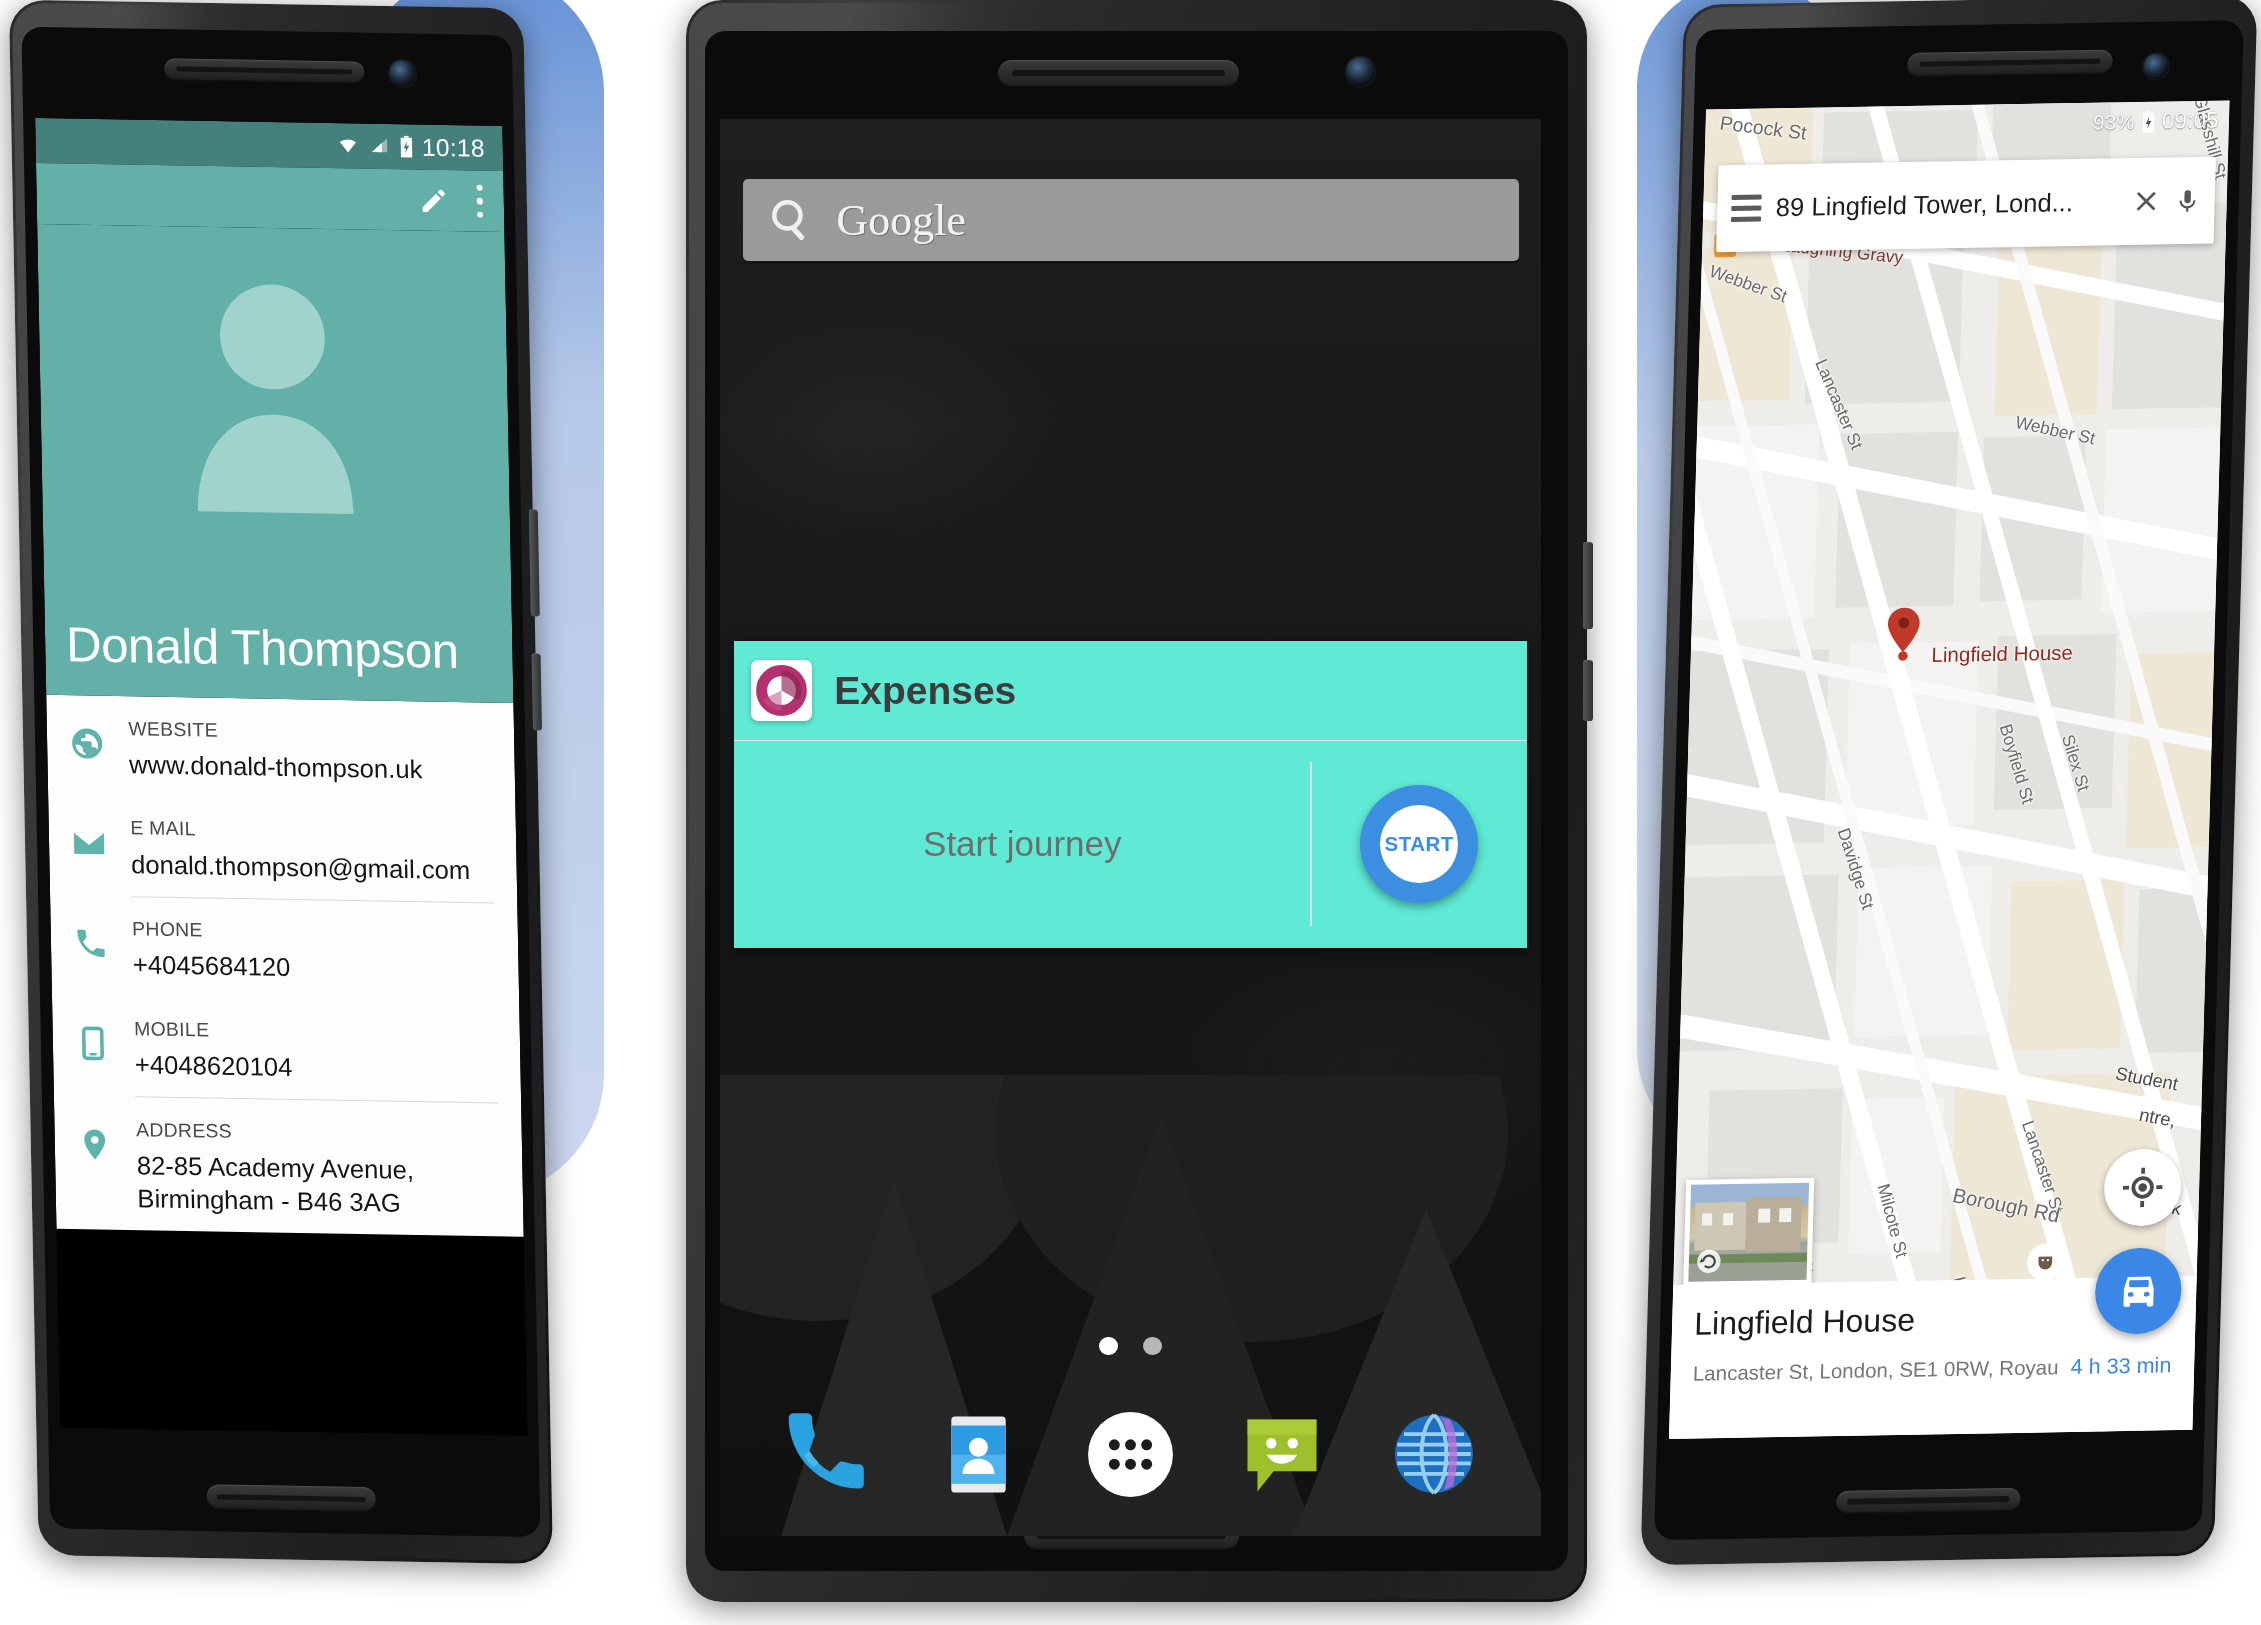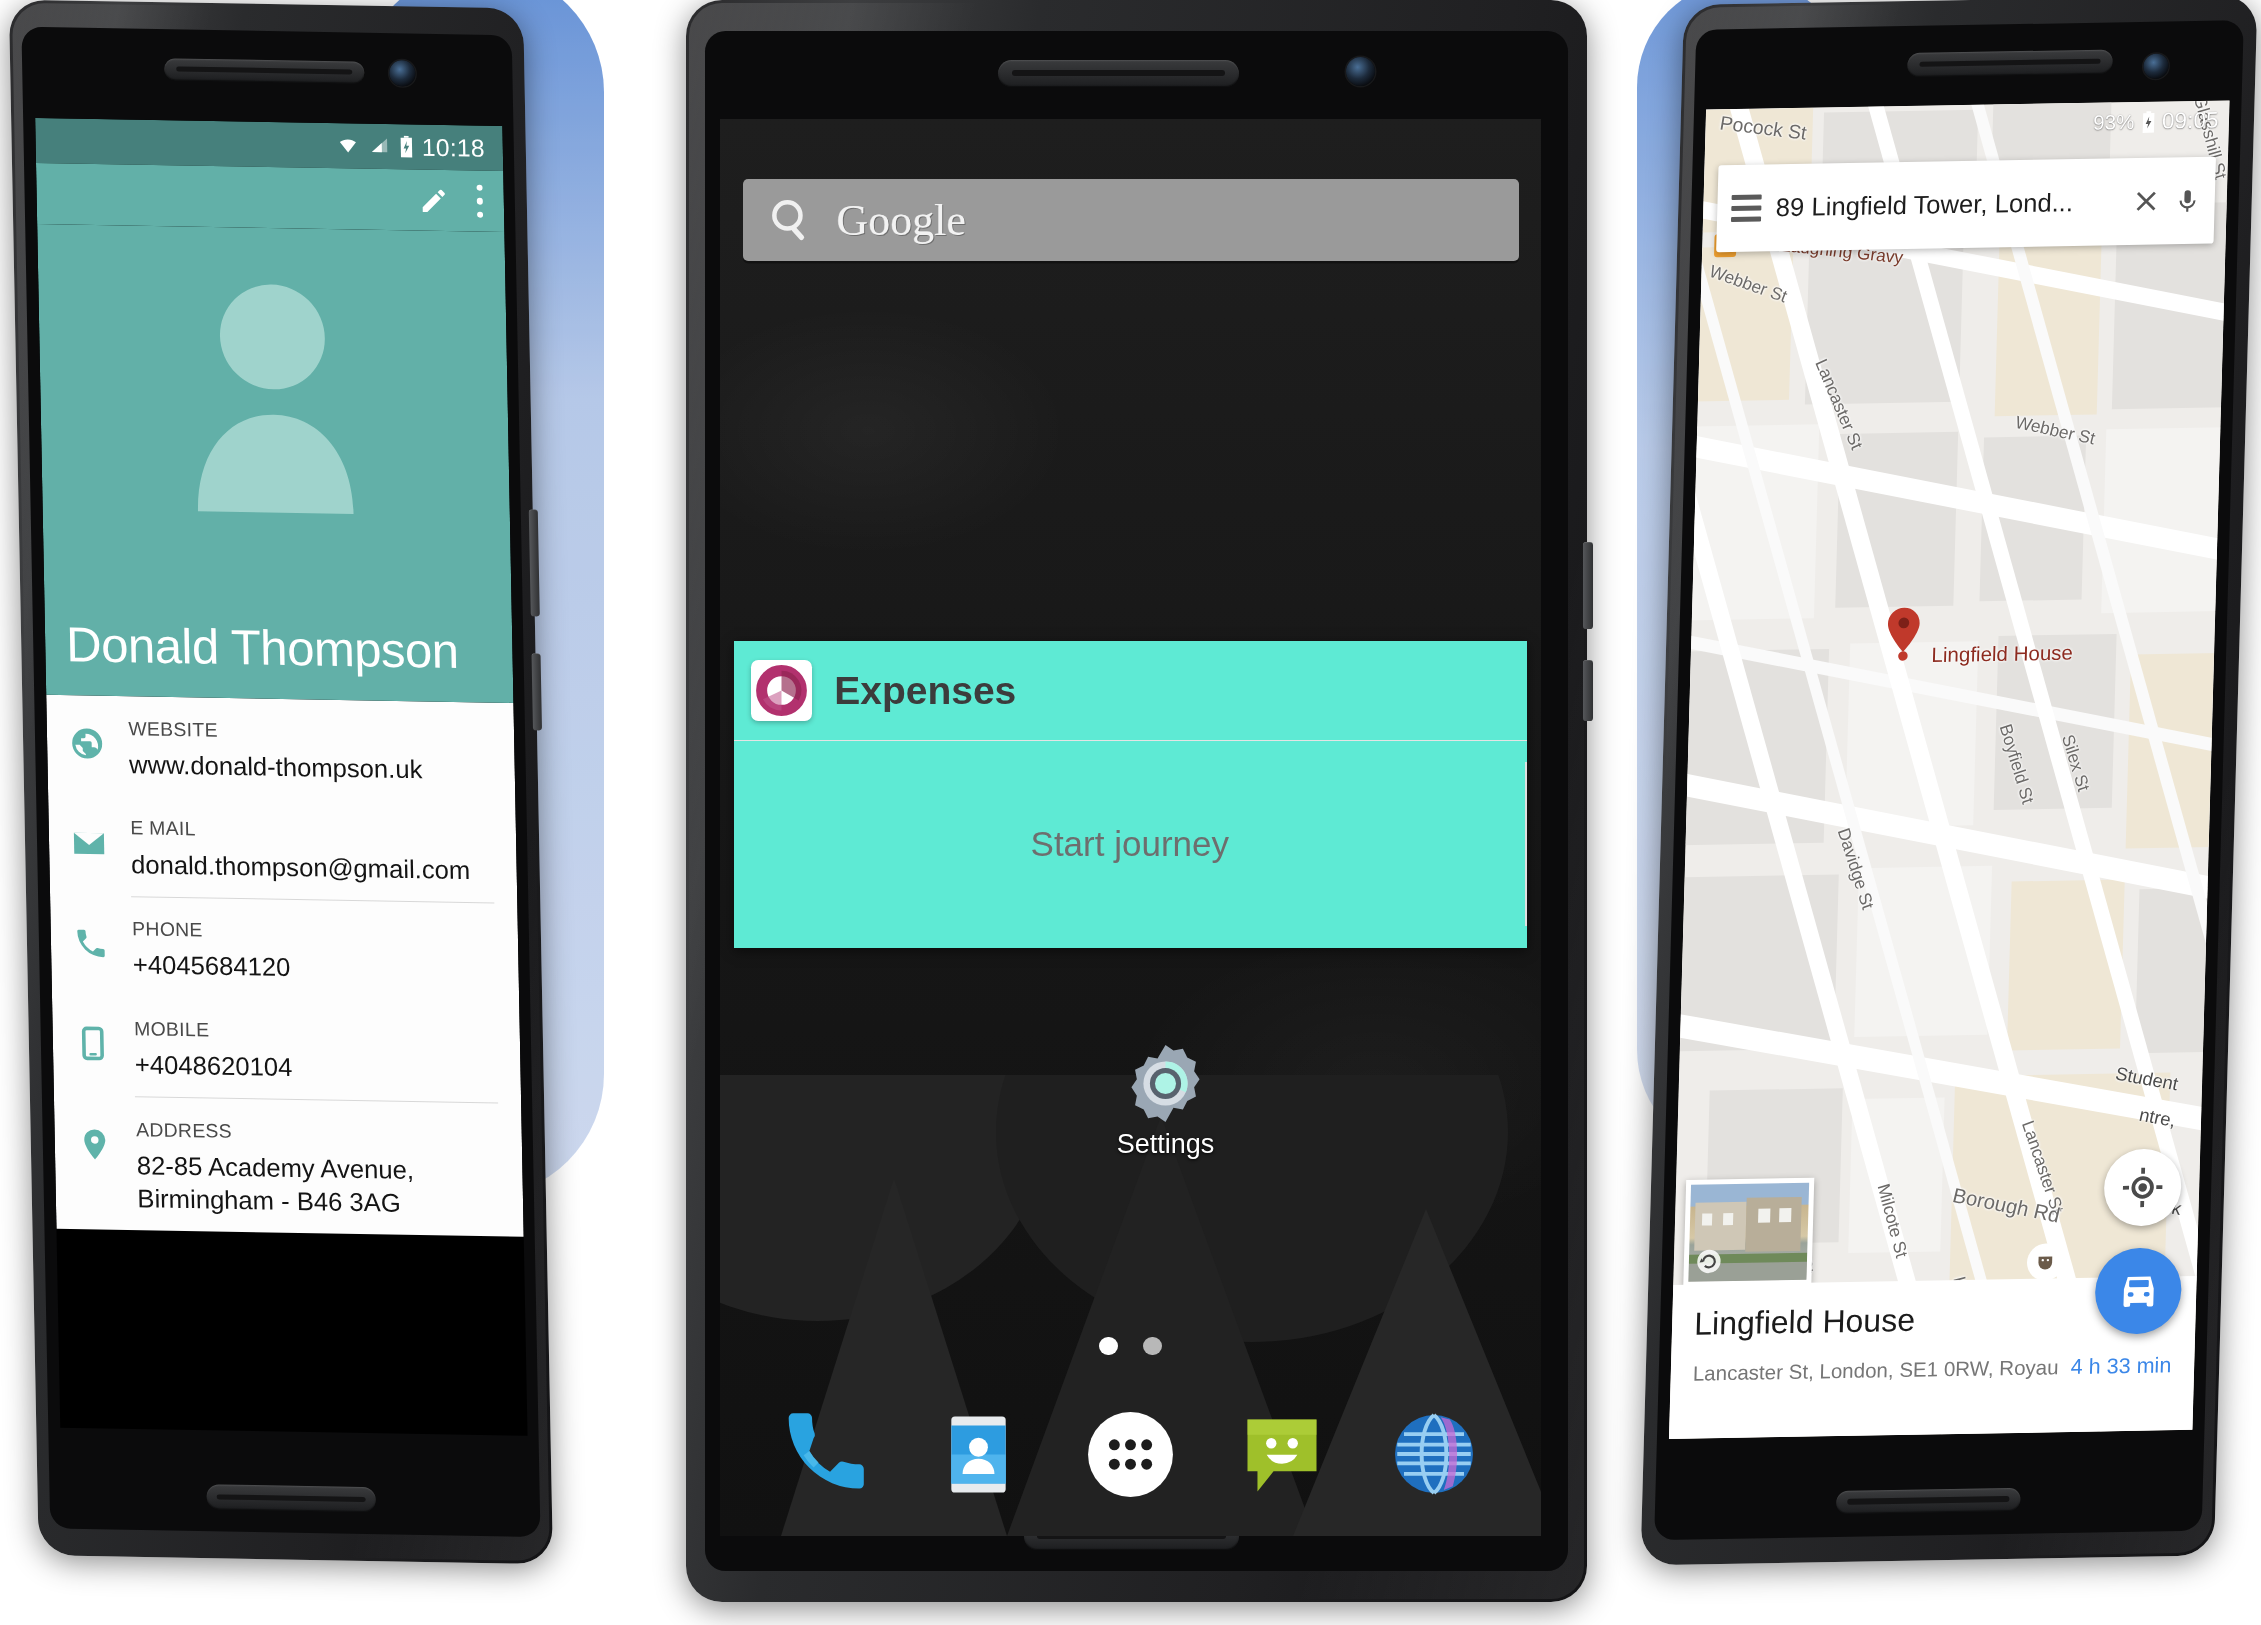--- a/index.html
+++ b/index.html
@@ -334,36 +334,29 @@
               <circle cx="12" cy="12" r="9" fill="none" stroke="#b2316e" stroke-width="5"></circle>
               <path d="M12 3 a9 9 0 0 1 7.8 13.5 L12 12 Z" fill="#8e2350" opacity=".65"></path>
               <path d="M3.6 16 A9 9 0 0 0 12 21 L12 12 Z" fill="#c0538a" opacity=".55"></path>
             </svg>
           </span>
           <span class="w-title">Expenses</span>
         </div>
         <div class="widget-body">
           <span class="w-journey">Start journey</span>
           <span class="w-sep"></span>
+          <span class="w-startwrap">
+            <span class="w-start">
+              <span class="inner">START</span>
+            </span>
+          </span>
         </div>
       </div>
 
       <div class="app-grid">
-        <div class="app">
-          <span class="ai">
-            <svg width="87" height="87" viewBox="0 0 24 24">
-              <path fill="#9aa7b4" d="M12 1.4 l2.2 1.5 2.6-.5 1.2 2.4 2.4 1.2-.5 2.6 1.5 2.2-1.5 2.2.5 2.6-2.4 1.2-1.2 2.4-2.6-.5L12 22.6l-2.2-1.5-2.6.5-1.2-2.4-2.4-1.2.5-2.6L2.6 13l1.5-2.2-.5-2.6 2.4-1.2 1.2-2.4 2.6.5z"></path>
-              <circle cx="12" cy="12" r="6.1" fill="#d6dde4"></circle>
-              <path d="M12 5.9 a6.1 6.1 0 0 1 5.6 8.5 L12 12 Z" fill="#aef3e6"></path>
-              <circle cx="12" cy="12" r="4.3" fill="#58626e"></circle>
-              <circle cx="12" cy="12" r="2.9" fill="#aef3e6"></circle>
-            </svg>
-          </span>
-          <div class="al">Settings</div>
-        </div>
       </div>
 
       <div class="pager">
         <i style="background:#ffffff;"></i>
         <i style="background:#b8b8b8;"></i>
       </div>
 
       <div class="dock">
         <span class="d">
           <svg width="92" height="92" viewBox="0 0 24 24">

